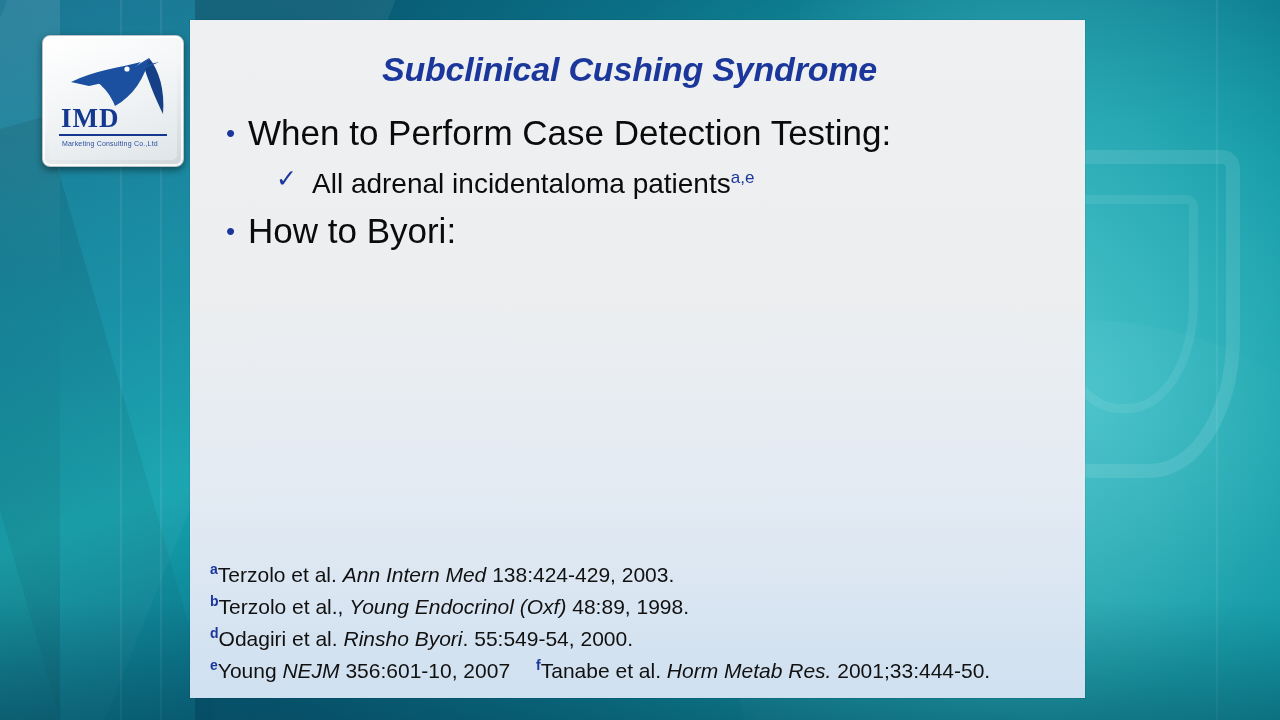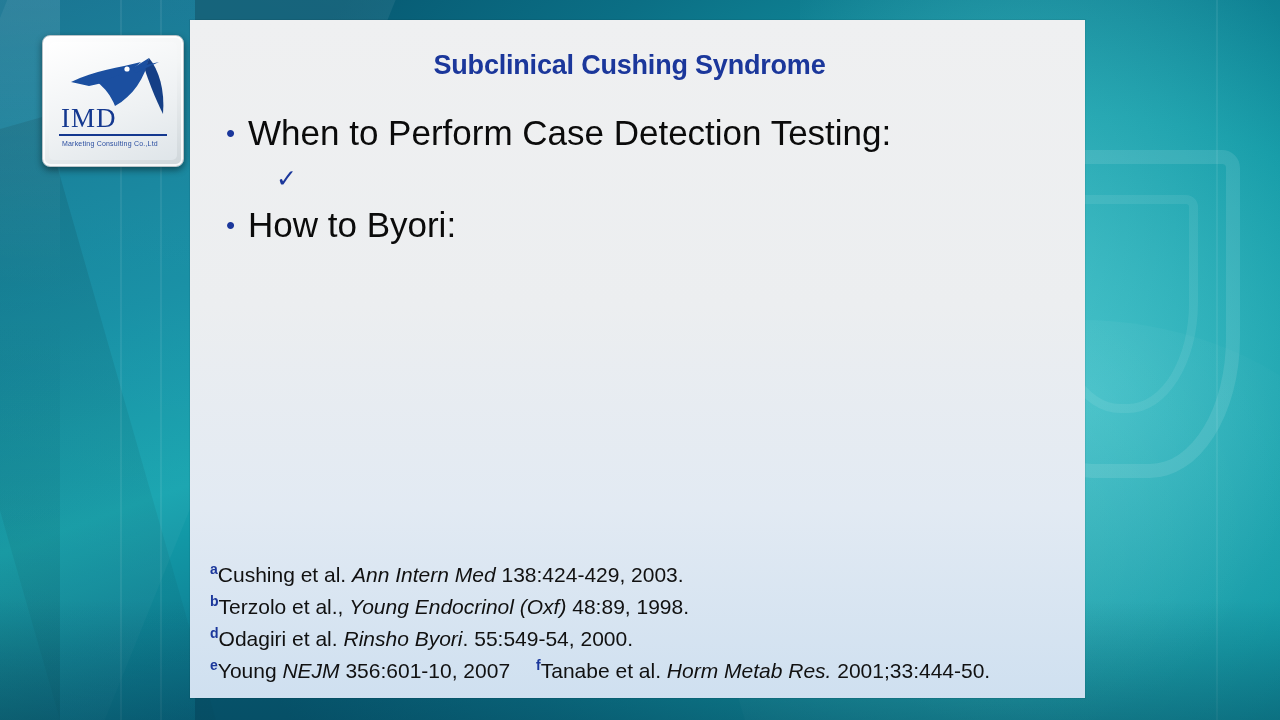--- a/index.html
+++ b/index.html
@@ -102,23 +102,24 @@
     overflow: hidden;
   }
 
   #slide-title {
     position: absolute;
     left: 0; right: 16px;
     top: 30px;
     text-align: center;
     color: #1b379b;
     font-weight: bold;
-    font-size: 27px;
+    font-size: 34px;
     letter-spacing: -0.2px;
     font-family: "Liberation Sans", sans-serif;
+    font-style: italic;
   }
 
   .body-block {
     position: absolute;
     left: 36px;
     top: 92px;
     right: 20px;
   }
 
   .bullet-row {
@@ -212,21 +213,21 @@
     left: 18px;
     top: 10px;
     width: 105px;
     height: 70px;
   }
   .logo-imd {
     position: absolute;
     left: 12px;
     bottom: 26px;
     font-family: "Liberation Serif", serif;
-    font-weight: normal;
+    font-weight: bold;
     font-size: 27px;
     color: #14388f;
     letter-spacing: 1px;
   }
   .logo-sub {
     position: absolute;
     left: 13px;
     bottom: 13px;
     font-size: 7px;
     color: #2a4ea0;
@@ -281,33 +282,34 @@
 
     <div class="body-block">
 
       <div class="bullet-row">
         <span class="bullet-dot">•</span>
         <span class="bullet-text">When to Perform Case Detection Testing:</span>
       </div>
 
       <div class="sub-row">
         <span class="check-mark">✓</span>
+        <span class="sub-text"><span>All adrenal incidentaloma patients</span><span class="sup">a,e</span></span>
       </div>
 
       <div class="bullet-row" style="margin-top:6px">
         <span class="bullet-dot">•</span>
         <span class="bullet-text">How to Byori:</span>
       </div>
 
     </div>
 
     <div class="refs" style="left:20px">
 
       <div class="ref-line">
-        <span class="ref-sup">a</span><span>Cushing et al.  </span><span class="ital">Ann Intern Med</span><span>  138:424-429, 2003.</span>
+        <span class="ref-sup">a</span><span>Terzolo et al.  </span><span class="ital">Ann Intern Med</span><span>  138:424-429, 2003.</span>
       </div>
 
       <div class="ref-line">
         <span class="ref-sup">b</span><span>Terzolo et al., </span><span class="ital">Young Endocrinol (Oxf)</span><span> 48:89, 1998.</span>
       </div>
 
 
       <div class="ref-line">
         <span class="ref-sup">d</span><span>Odagiri et al. </span><span class="ital">Rinsho Byori</span><span>. 55:549-54, 2000.</span>
       </div>

